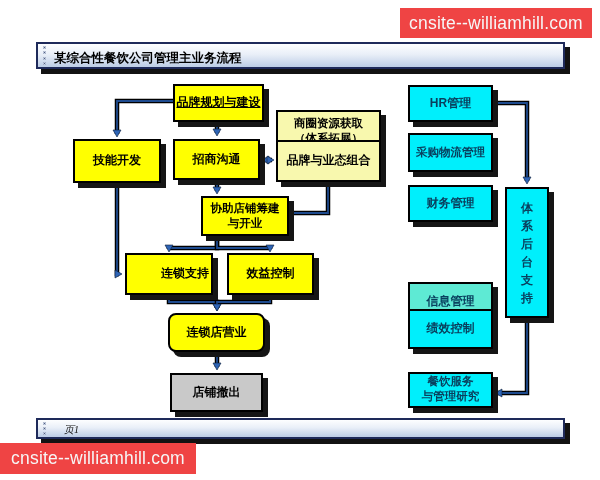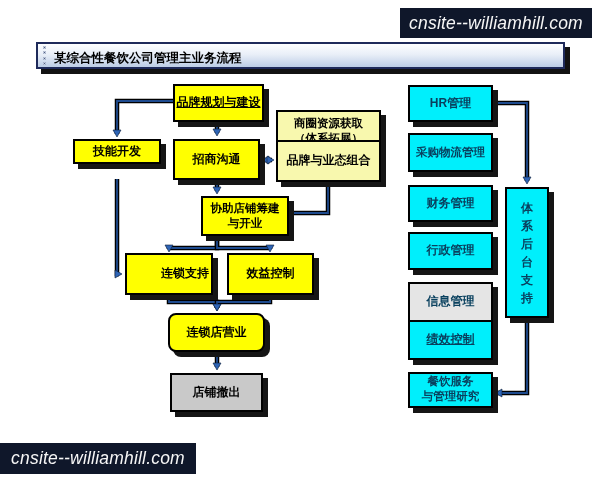--- a/index.html
+++ b/index.html
@@ -16,23 +16,23 @@
   .title-bar{top:42px;height:27px;}
   .footer-bar{top:418px;height:21px;}
   .bar-title{font-weight:bold;font-size:12.5px;color:#000;padding-left:16px;white-space:nowrap;}
   .footer-text{font-size:10px;font-style:italic;color:#111;padding-left:26px;
        font-family:"Liberation Serif","DejaVu Serif",serif;}
   .dots{position:absolute;left:3px;top:2px;bottom:2px;width:6px;
         display:flex;flex-direction:column;justify-content:space-between;align-items:center;}
   .dot{width:3px;height:3px;border-radius:50%;background:#27365f;box-shadow:0 0 0 1px #cfd9ea inset;}
 
   
-  .wm{position:absolute;background:#0f172a;color:#f6f6f6;z-index:6;
+  .wm{position:absolute;background:#ef4444;color:#f6f6f6;z-index:6;
       display:flex;align-items:center;justify-content:center;
-      font-size:17.5px;letter-spacing:0.2px;white-space:nowrap;font-style:italic;}
+      font-size:17.5px;letter-spacing:0.2px;white-space:nowrap;}
   .wm-top{left:400px;top:8px;width:192px;height:30px;}
   .wm-bottom{left:0px;top:443px;width:196px;height:31px;}
 
   
   .node{position:absolute;box-sizing:border-box;border:2px solid #000;
         box-shadow:5px 5px 0 #151515;z-index:2;
         display:flex;flex-direction:column;align-items:center;justify-content:center;
         text-align:center;font-weight:bold;font-size:12px;line-height:1.3;color:#000;}
   .node.vertical{line-height:1.5;}
   .node .ln{white-space:nowrap;}
@@ -122,32 +122,40 @@
   <div class="bar title-bar">
     <div class="dots">
       <span class="dot"></span>
         <span class="dot"></span>
         <span class="dot"></span>
         <span class="dot"></span>
     </div>
     <span class="bar-title">某综合性餐饮公司管理主业务流程</span>
   </div>
 
+  <div class="bar footer-bar">
+    <div class="dots">
+      <span class="dot"></span>
+        <span class="dot"></span>
+        <span class="dot"></span>
+    </div>
+    <span class="footer-text">页1</span>
+  </div>
 
   <div class="wm wm-top">cnsite--williamhill.com</div>
   <div class="wm wm-bottom">cnsite--williamhill.com</div>
 
 <div class="node" style="left: 173px; top: 84px; width: 91px; height: 38px; background: rgb(255, 255, 0); color: rgb(0, 0, 0); text-decoration: underline;">
       <div class="ln">品牌规划与建设</div>
     </div>
     <div class="node" style="left: 276px; top: 82px; width: 105px; height: 41px; background: rgb(248, 248, 174); color: rgb(0, 0, 0); font-size: 11.5px; margin-top: 28px;">
       <div class="ln">商圈资源获取</div>
       <div class="ln">（体系拓展）</div>
     </div>
-    <div class="node" style="left: 73px; top: 139px; width: 88px; height: 25px; background: rgb(255, 255, 0); color: rgb(0, 0, 0);">
+    <div class="node" style="left: 73px; top: 139px; width: 88px; height: 44px; background: rgb(255, 255, 0); color: rgb(0, 0, 0);">
       <div class="ln">技能开发</div>
     </div>
     <div class="node" style="left: 173px; top: 139px; width: 87px; height: 41px; background: rgb(255, 255, 0); color: rgb(0, 0, 0); justify-content: center;">
       <div class="ln">招商沟通</div>
     </div>
     <div class="node" style="left: 276px; top: 140px; width: 105px; height: 42px; background: rgb(248, 248, 174); color: rgb(0, 0, 0);">
       <div class="ln">品牌与业态组合</div>
     </div>
     <div class="node" style="left: 173px; top: 196px; width: 88px; height: 40px; background: rgb(255, 255, 0); color: rgb(0, 0, 0); font-size: 11.5px; margin-left: 28px;">
       <div class="ln">协助店铺筹建</div>
@@ -167,27 +175,24 @@
     </div>
     <div class="node" style="left: 408px; top: 85px; width: 85px; height: 37px; background: rgb(0, 239, 252); color: rgb(9, 64, 94);">
       <div class="ln">HR管理</div>
     </div>
     <div class="node" style="left: 408px; top: 133px; width: 85px; height: 39px; background: rgb(0, 239, 252); color: rgb(9, 64, 94); font-size: 11.5px;">
       <div class="ln">采购物流管理</div>
     </div>
     <div class="node" style="left: 408px; top: 185px; width: 85px; height: 37px; background: rgb(0, 239, 252); color: rgb(9, 64, 94);">
       <div class="ln">财务管理</div>
     </div>
-    <div class="node" style="left: 408px; top: 232px; width: 85px; height: 38px; background: rgb(0, 239, 252); color: rgb(9, 64, 94);">
-      <div class="ln">行政管理</div>
-    </div>
-    <div class="node" style="left: 408px; top: 282px; width: 85px; height: 40px; background: #e5e5e5; color: rgb(9, 64, 94);">
+    <div class="node" style="left: 408px; top: 282px; width: 85px; height: 40px; background: #5eead4; color: rgb(9, 64, 94);">
       <div class="ln">信息管理</div>
     </div>
-    <div class="node" style="left: 408px; top: 320px; width: 85px; height: 40px; background: rgb(0, 239, 252); color: rgb(9, 64, 94); text-decoration: underline;">
+    <div class="node" style="left: 408px; top: 309px; width: 85px; height: 40px; background: rgb(0, 239, 252); color: rgb(9, 64, 94);">
       <div class="ln">绩效控制</div>
     </div>
     <div class="node" style="left: 408px; top: 372px; width: 85px; height: 36px; background: rgb(0, 239, 252); color: rgb(9, 64, 94); font-size: 11.5px; font-family: Liberation Mono, monospace;">
       <div class="ln">餐饮服务</div>
       <div class="ln">与管理研究</div>
     </div>
     <div class="node vertical" style="left: 505px; top: 187px; width: 44px; height: 131px; background: rgb(0, 239, 252); color: rgb(9, 64, 94);">
       <div class="ln">体</div>
       <div class="ln">系</div>
       <div class="ln">后</div>

